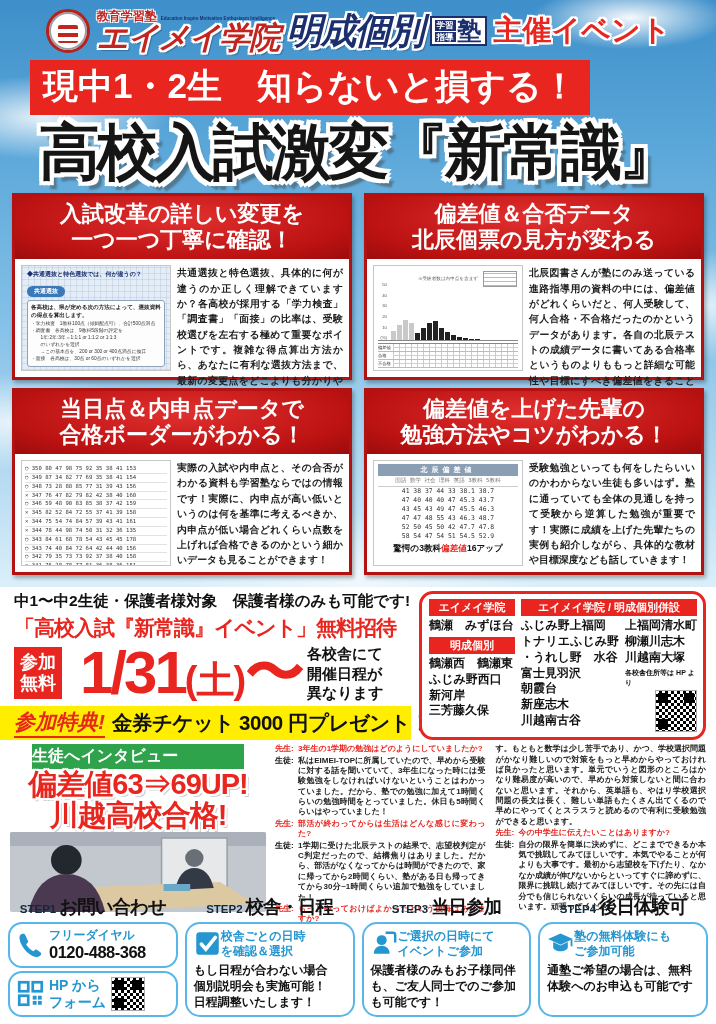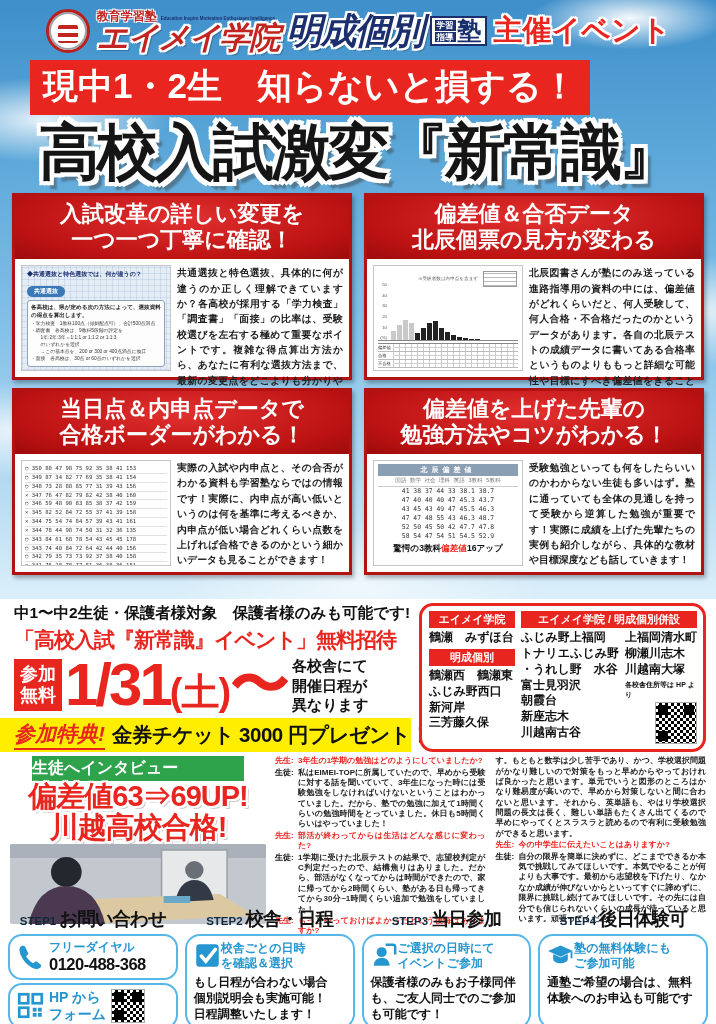--- a/index.html
+++ b/index.html
@@ -1,21 +1,21 @@
 <!DOCTYPE html>
 <html><head>
 <meta charset="utf-8">
 <style>
   * { margin:0; padding:0; box-sizing:border-box; }
   body { background:#777; font-family:"Liberation Sans", sans-serif; }
   .page { width:716px; height:1024px; margin:0 auto; background:#fff; position:relative; overflow:hidden; }
 
   
   .sky {
-    padding:5px 0 24px;
+    padding:5px 0 12px;
     background:
       radial-gradient(ellipse 140px 45px at 88% 3%, rgba(255,255,255,.95), transparent 70%),
       radial-gradient(ellipse 180px 60px at 6% 20%, rgba(255,255,255,.85), transparent 70%),
       radial-gradient(ellipse 230px 80px at 97% 52%, rgba(255,255,255,.8), transparent 70%),
       radial-gradient(ellipse 200px 70px at 2% 72%, rgba(255,255,255,.75), transparent 70%),
       radial-gradient(ellipse 260px 90px at 50% 98%, rgba(255,255,255,.6), transparent 70%),
       linear-gradient(180deg,#3e8fca 0%,#5ba7d9 25%,#84c1e8 55%,#b3d9f1 80%,#dbeffa 100%);
   }
   .logo-row { display:flex; align-items:center; justify-content:center; gap:7px; height:52px; }
   .logo-mark { width:44px; height:44px; border-radius:50%; background:#fff; border:3px solid #b9201c;
@@ -98,21 +98,21 @@
 
   
   .mid { display:flex; gap:8px; padding:4px 10px 0 14px; }
   .mid-left { flex:1; min-width:0; }
   .audience { font-size:15.5px; font-weight:900; color:#111; letter-spacing:0; }
   .invite { color:#e8261f; font-size:21px; font-weight:900; letter-spacing:-1px; margin-top:2px; }
   .date-row { display:flex; align-items:center; margin-top:1px; }
   .free-badge { background:#e8261f; color:#fff; font-weight:900; font-size:18px; line-height:1.15;
     text-align:center; padding:5px 6px; flex:none; }
   .date-big { color:#e8261f; font-weight:900; font-size:60px; letter-spacing:-3px; line-height:1;
-    margin-left:3px; white-space:nowrap; }
+    margin-left:18px; white-space:nowrap; }
   .date-day { font-size:38px; letter-spacing:-1px; }
   .date-note { font-size:15px; font-weight:800; line-height:1.28; margin-left:5px; color:#111; }
   .bonus { background:#ffee00; margin:3px 0 0 -14px; padding:2px 4px 2px 14px; display:flex;
     align-items:center; white-space:nowrap; }
   .bonus-label { color:#e8261f; font-weight:900; font-style:italic; font-size:21px;
     border-bottom:2px solid #e8261f; margin-right:7px; }
   .bonus-text { color:#111; font-weight:900; font-size:20.5px; letter-spacing:-0.5px; }
 
   
   .campus { width:287px; flex:none; border:3px solid #e8261f; border-radius:14px; padding:5px 7px;

